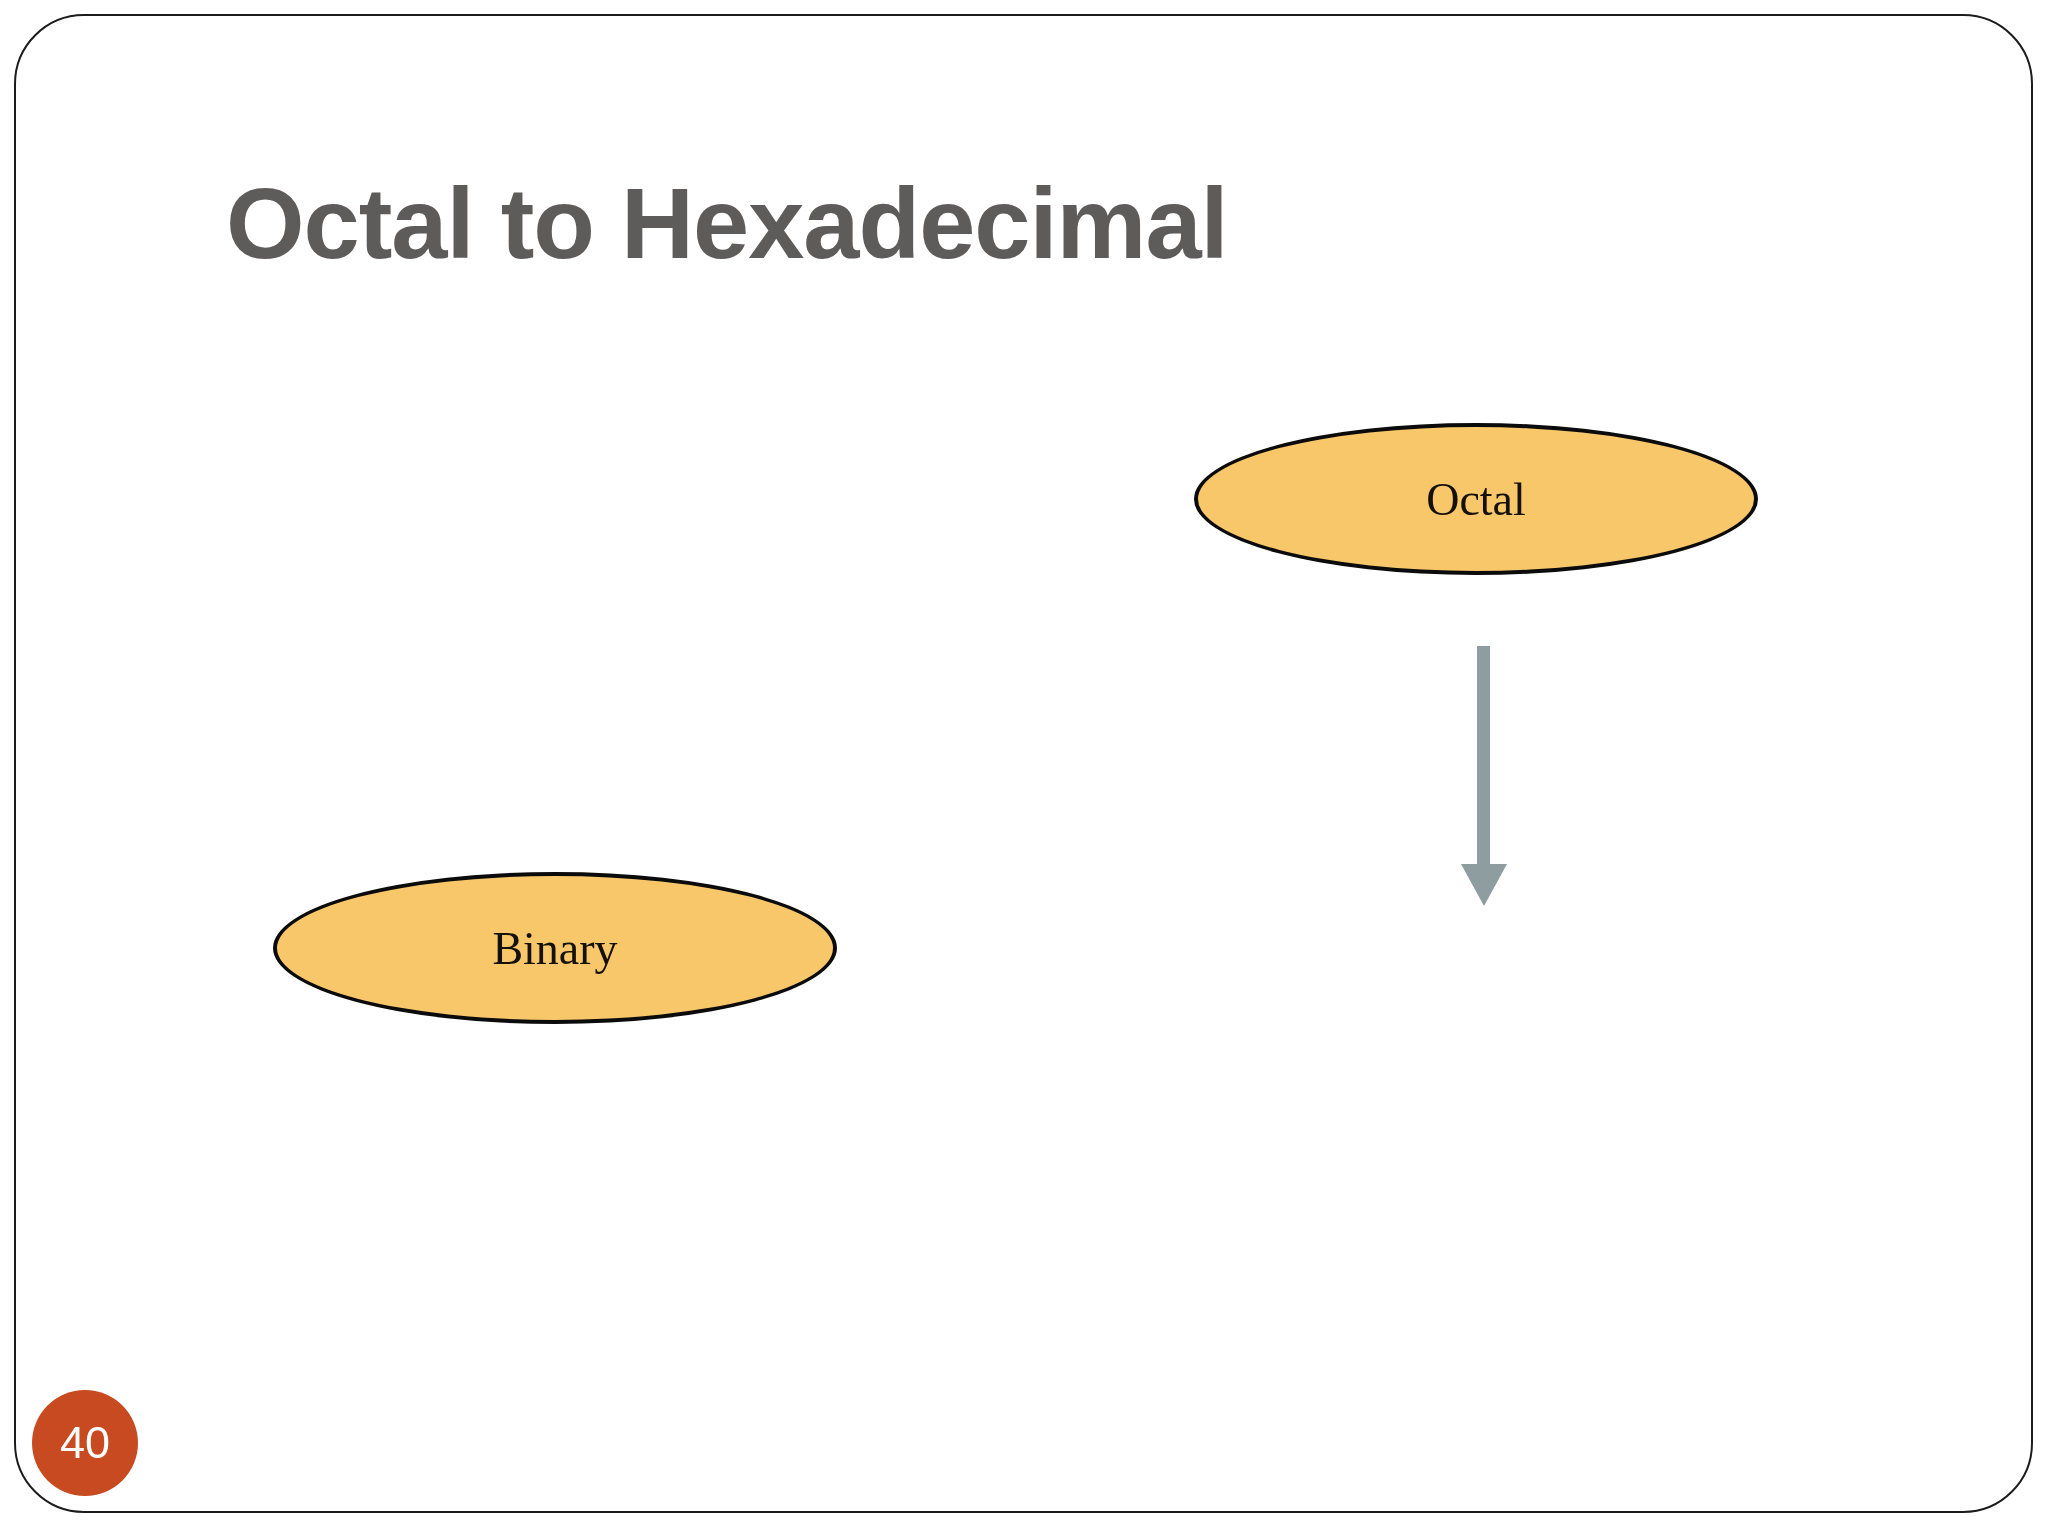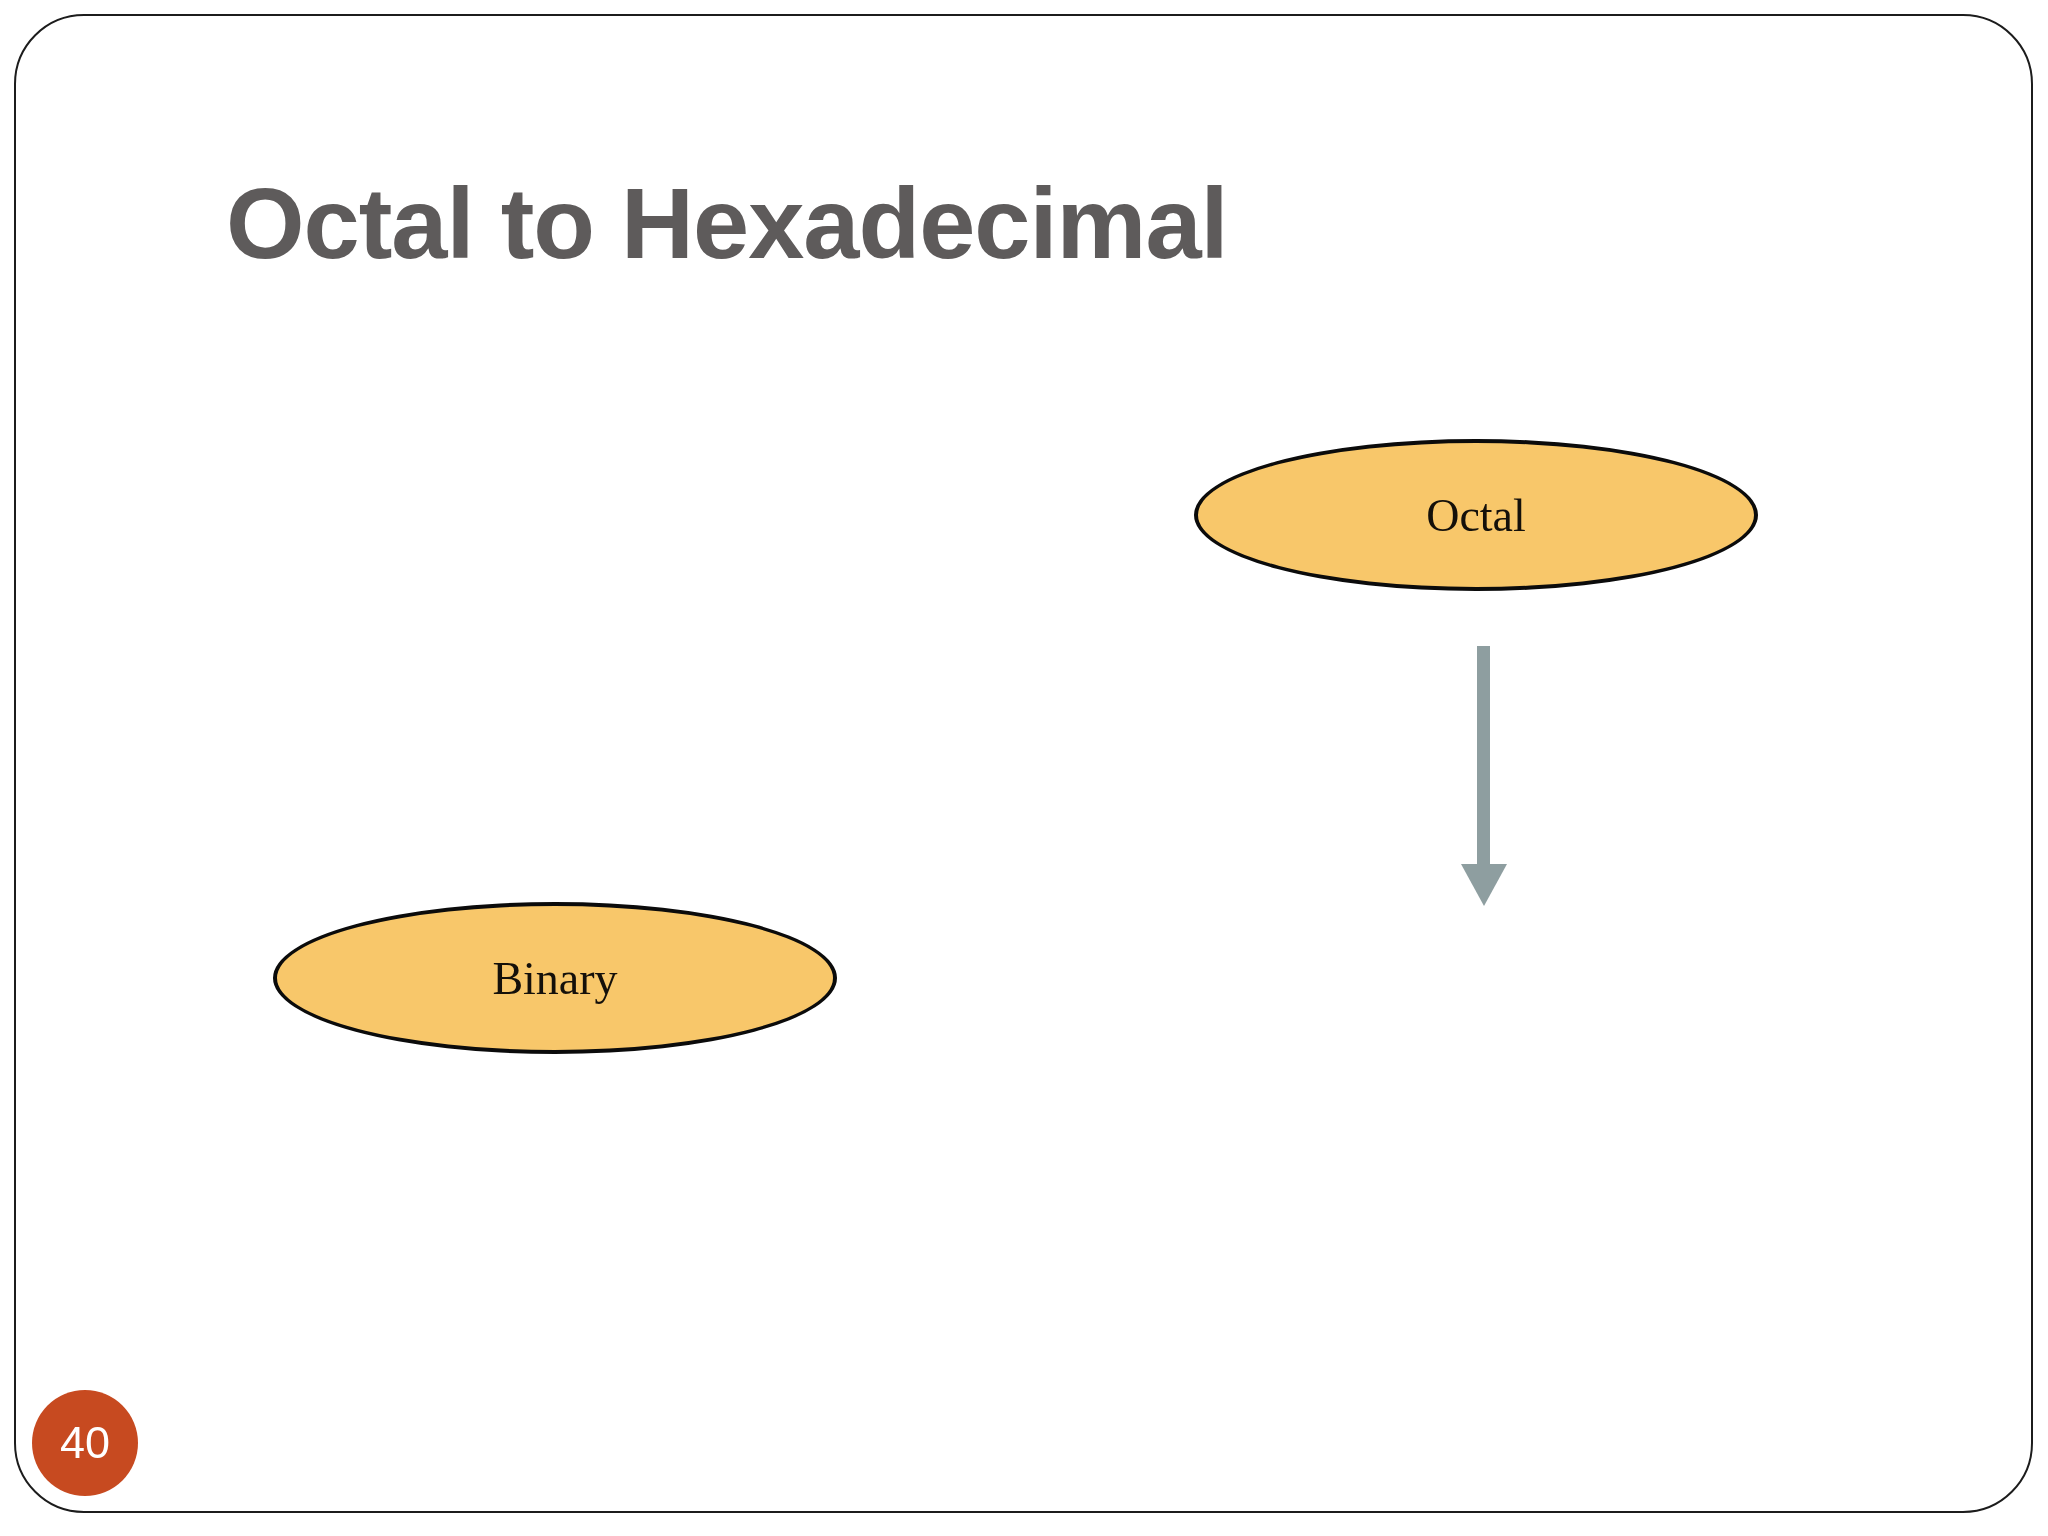--- a/index.html
+++ b/index.html
@@ -50,22 +50,22 @@
     border: 4px solid var(--ellipse-border);
     border-radius: 50%;
     display: flex;
     align-items: center;
     justify-content: center;
     font-family: "Liberation Serif", serif;
     font-size: 46px;
     color: var(--node-text);
   }
   .node-decimal     { left: 273px;  top: 441px; }
-  .node-octal       { left: 1194px; top: 439px; text-align: center; }
-  .node-binary      { left: 273px;  top: 902px; }
+  .node-octal       { left: 1194px; top: 423px; text-align: center; }
+  .node-binary      { left: 273px;  top: 872px; }
   .node-hexadecimal { left: 1194px; top: 934px; }
   .connector-arrow {
     position: absolute;
     left: 1454px; top: 646px;
     width: 60px; height: 262px;
   }
   .connector-arrow .arrow-part { fill: var(--arrow); }
   .page-badge {
     position: absolute;
     left: 32px; top: 1390px;

